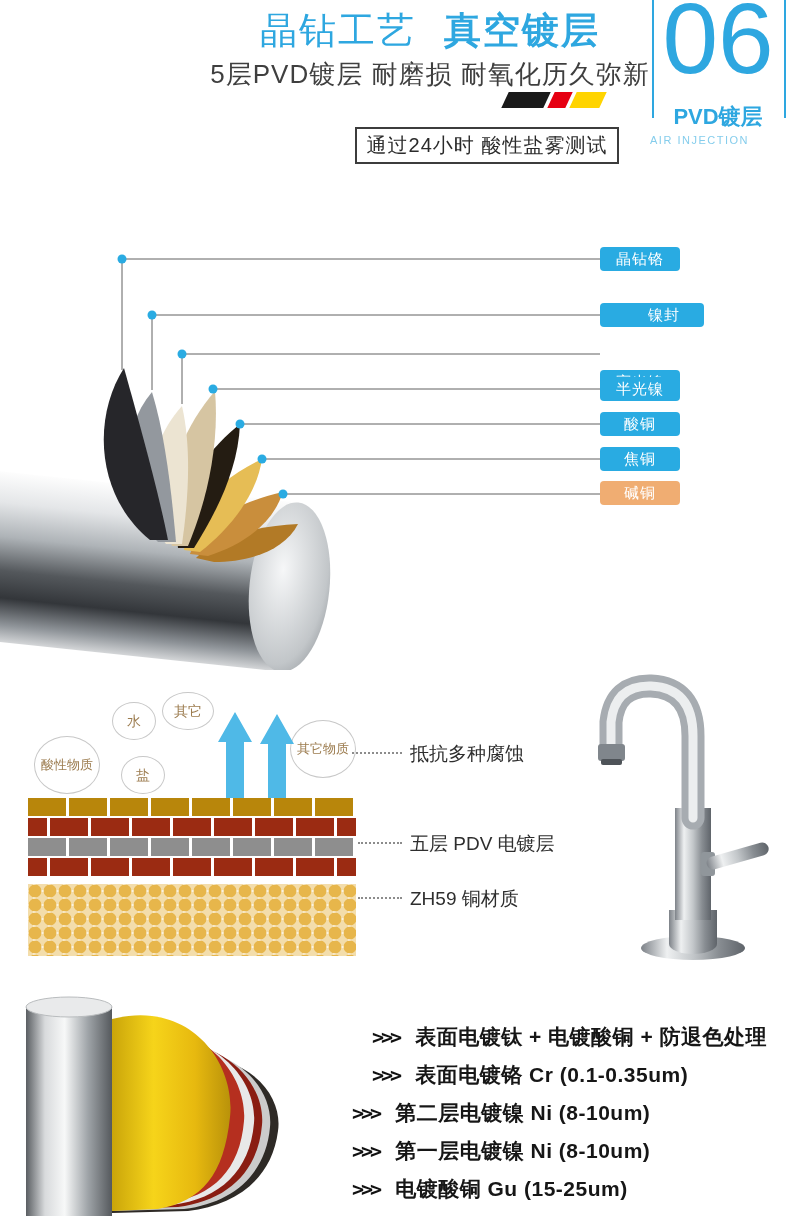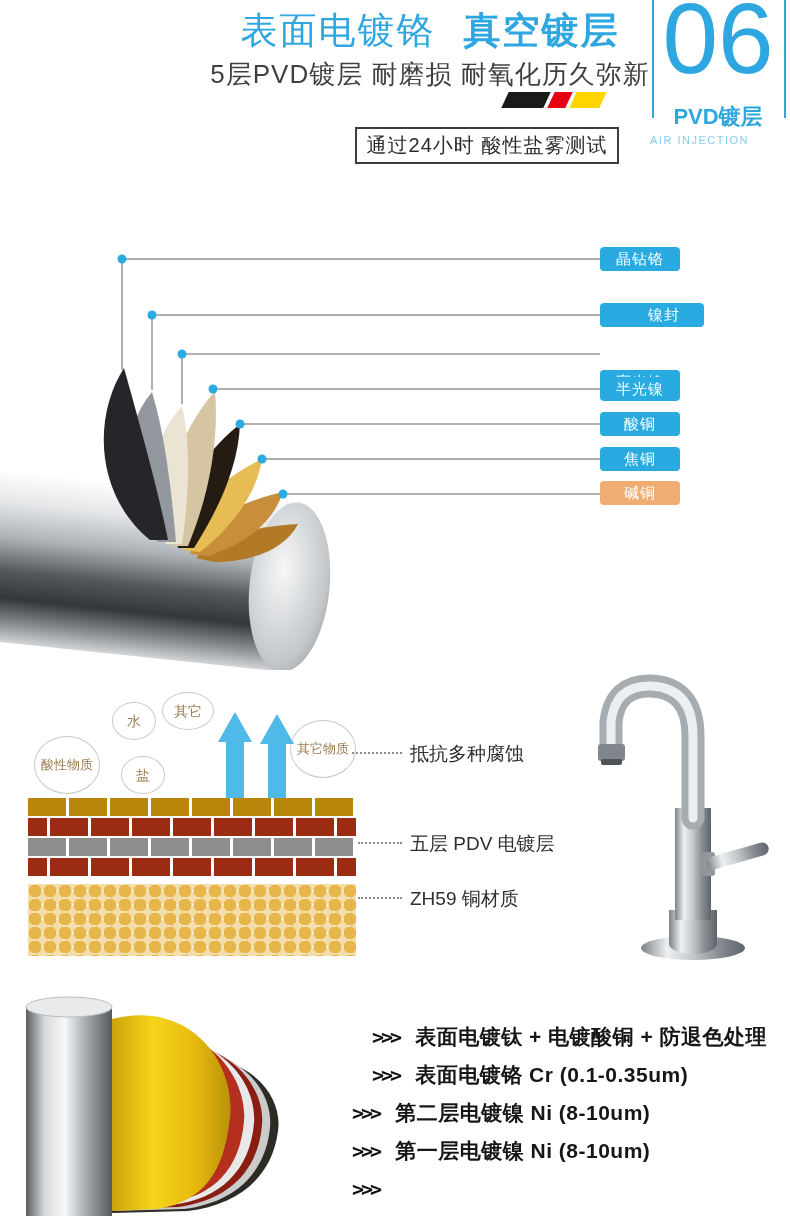--- a/index.html
+++ b/index.html
@@ -76,21 +76,21 @@
   .chev{font-size:20px;font-weight:800;letter-spacing:-3px;color:#111;
         margin-right:16px;font-family:"DejaVu Sans Mono",monospace;}
   .plabel{font-size:21px;color:#161616;font-weight:600;letter-spacing:0.5px;white-space:nowrap;}
 </style>
 </head>
 <body>
 
 <div class="page">
 
   <div class="title-row">
-    <span class="t-light">表面电镀铬</span><span class="t-bold">真空镀层</span>
+    <span class="t-light">晶钻工艺</span><span class="t-bold">真空镀层</span>
   </div>
   <div class="subtitle">5层PVD镀层  耐磨损  耐氧化历久弥新</div>
 
   <div class="flag">
     <span class="f1"></span><span class="f2"></span><span class="f3"></span>
   </div>
 
   <div class="testbox">通过24小时  酸性盐雾测试</div>
 
   <div class="vline vl-left"></div>
@@ -249,16 +249,17 @@
     <div class="prow">
       <span class="chev">&gt;&gt;&gt;</span>
       <span class="plabel">第二层电镀镍 Ni (8-10um)</span>
     </div>
     <div class="prow">
       <span class="chev">&gt;&gt;&gt;</span>
       <span class="plabel">第一层电镀镍 Ni (8-10um)</span>
     </div>
     <div class="prow">
       <span class="chev">&gt;&gt;&gt;</span>
+      <span class="plabel">电镀酸铜 Gu (15-25um)</span>
     </div>
   </div>
 
 </div>
 
 </body></html>

